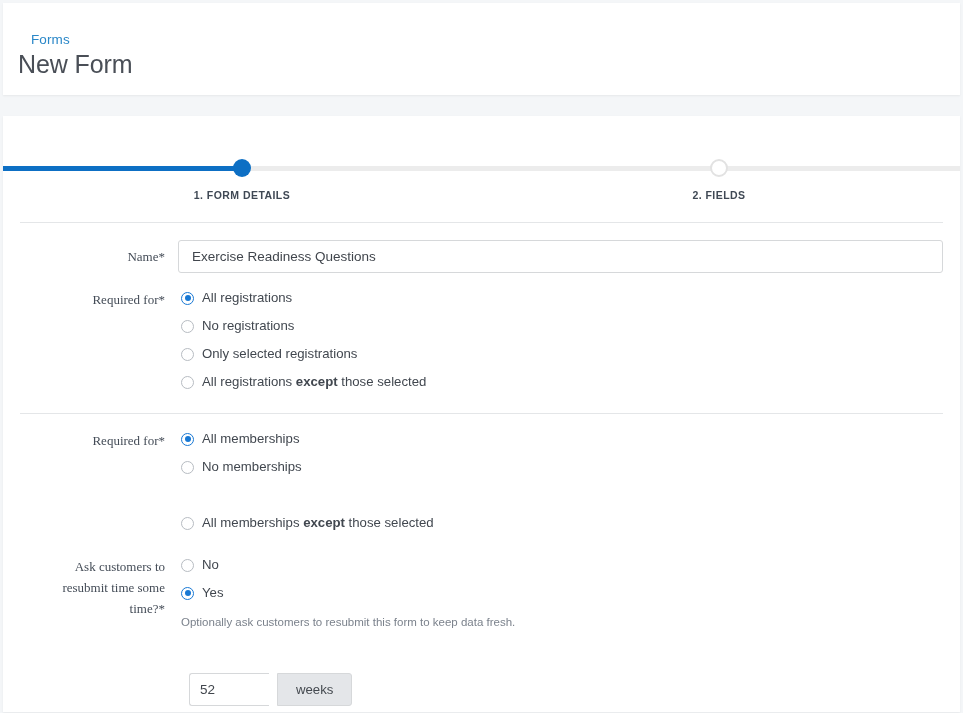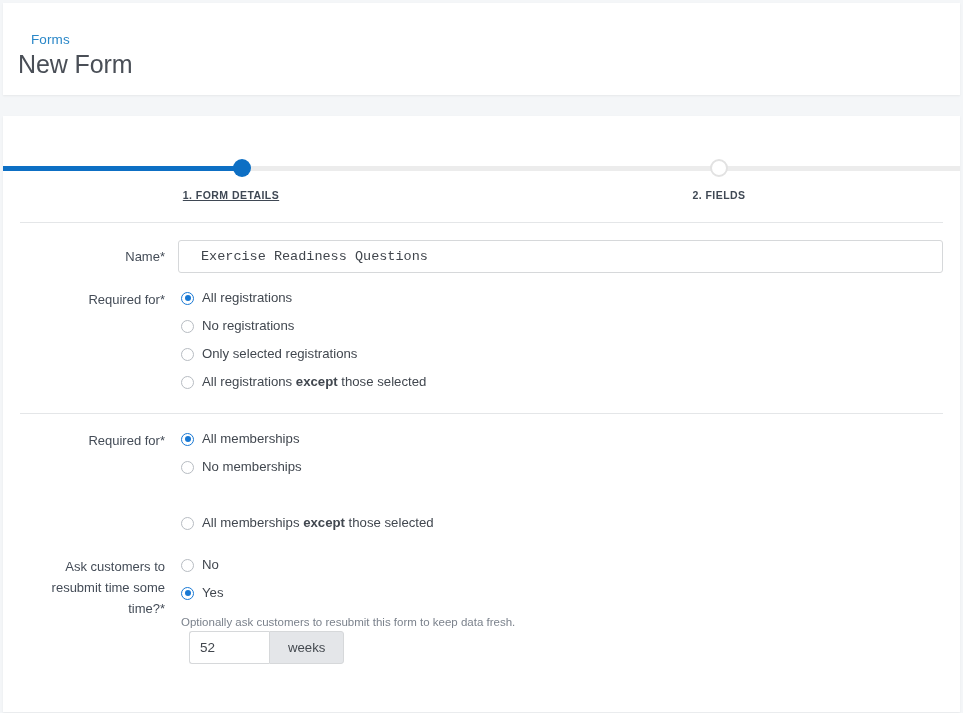--- a/index.html
+++ b/index.html
@@ -108,53 +108,54 @@
   .step-label {
     position: absolute;
     top: 73px;
     font-size: 10.5px;
     font-weight: bold;
     letter-spacing: 0.45px;
     color: #3f4854;
     text-align: center;
     white-space: nowrap;
   }
-  .step-label.s1 { left: 128px; width: 200px; text-decoration: underline; }
+  .step-label.s1 { left: 139px; width: 200px; }
   .step-label.s2 { left: 616px; width: 200px; }
 
   
   .divider {
     position: absolute;
     left: 17px;
     width: 923px;
     height: 1px;
     background: #e4e6e8;
   }
   .divider.d1 { top: 106px; }
   .divider.d2 { top: 297px; }
 
   
   .field-label {
     position: absolute;
     text-align: right;
     font-size: 13px;
     color: #444c57;
     line-height: 21px;
+    font-family: Liberation Serif, serif;
   }
 
   .text-input {
     position: absolute;
     box-sizing: border-box;
     background: #ffffff;
     border: 1px solid #d6d8da;
     border-radius: 3px;
-    font-family: Liberation Mono, monospace;
+    font-family: Liberation Sans, sans-serif;
     font-size: 13.5px;
     color: #41464d;
-    padding: 0 22px;
+    padding: 0 13px;
     outline: none;
   }
   #name-input {
     left: 175px;
     top: 124px;
     width: 765px;
     height: 33px;
   }
 
   
@@ -201,23 +202,24 @@
     position: absolute;
     font-size: 11.5px;
     color: #7b828c;
     white-space: nowrap;
   }
 
   
   .input-group {
     position: absolute;
     left: 186px;
-    top: 515px;
+    top: 557px;
     display: flex;
     height: 23px;
+    gap: 8px;
   }
   .input-group .num {
     box-sizing: border-box;
     width: 80px;
     height: 33px;
     border: 1px solid #d6d8da;
     border-right: none;
     border-radius: 3px 0 0 3px;
     background: #ffffff;
     font-family: "Liberation Sans", sans-serif;

